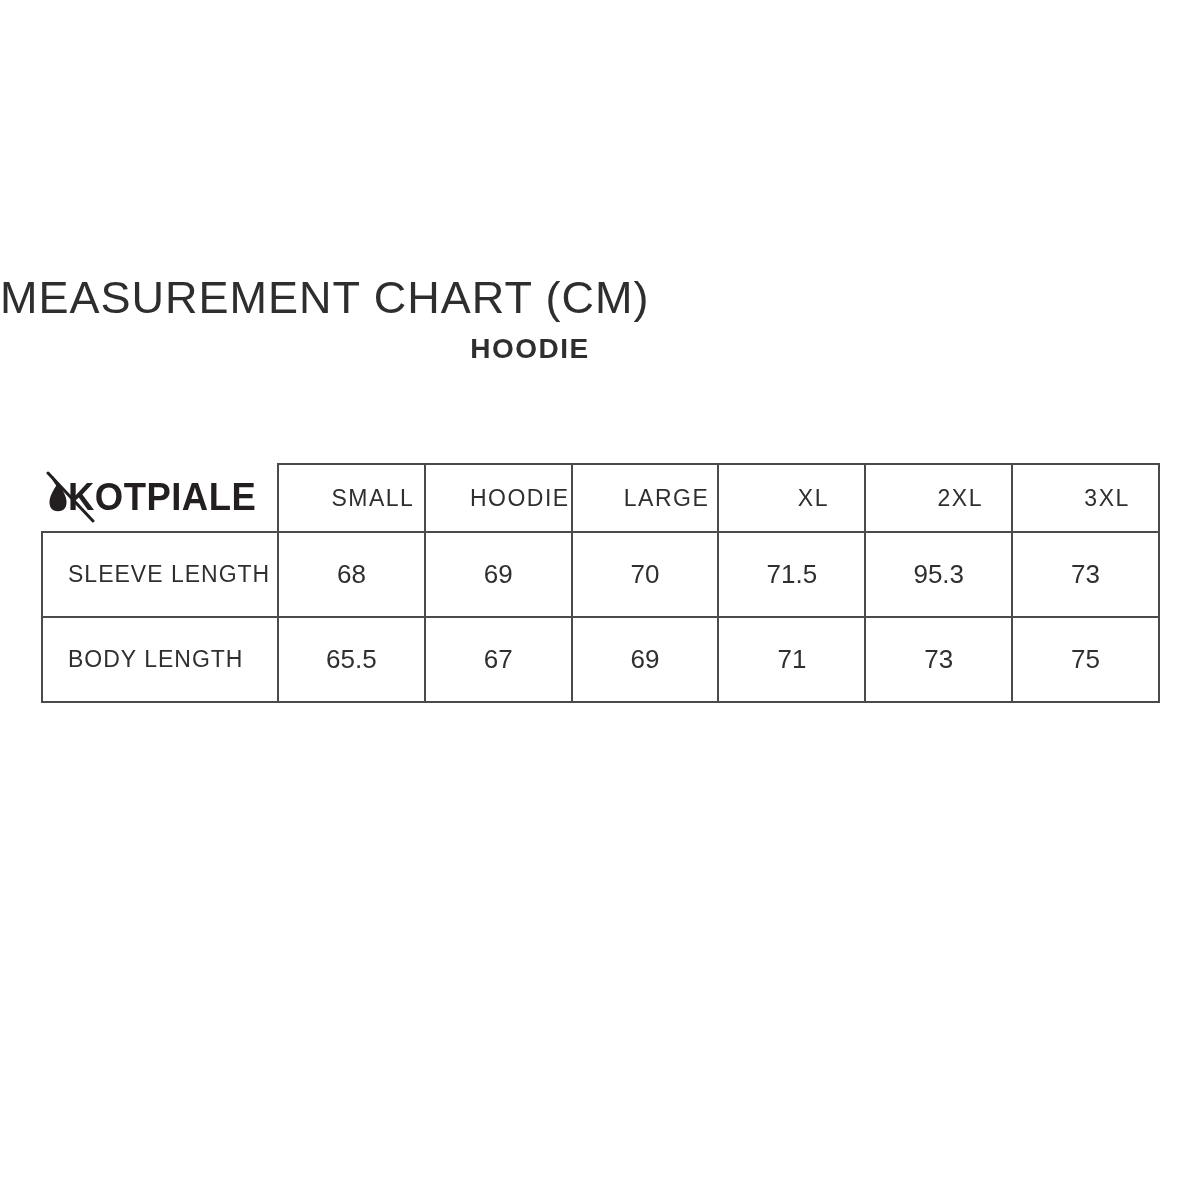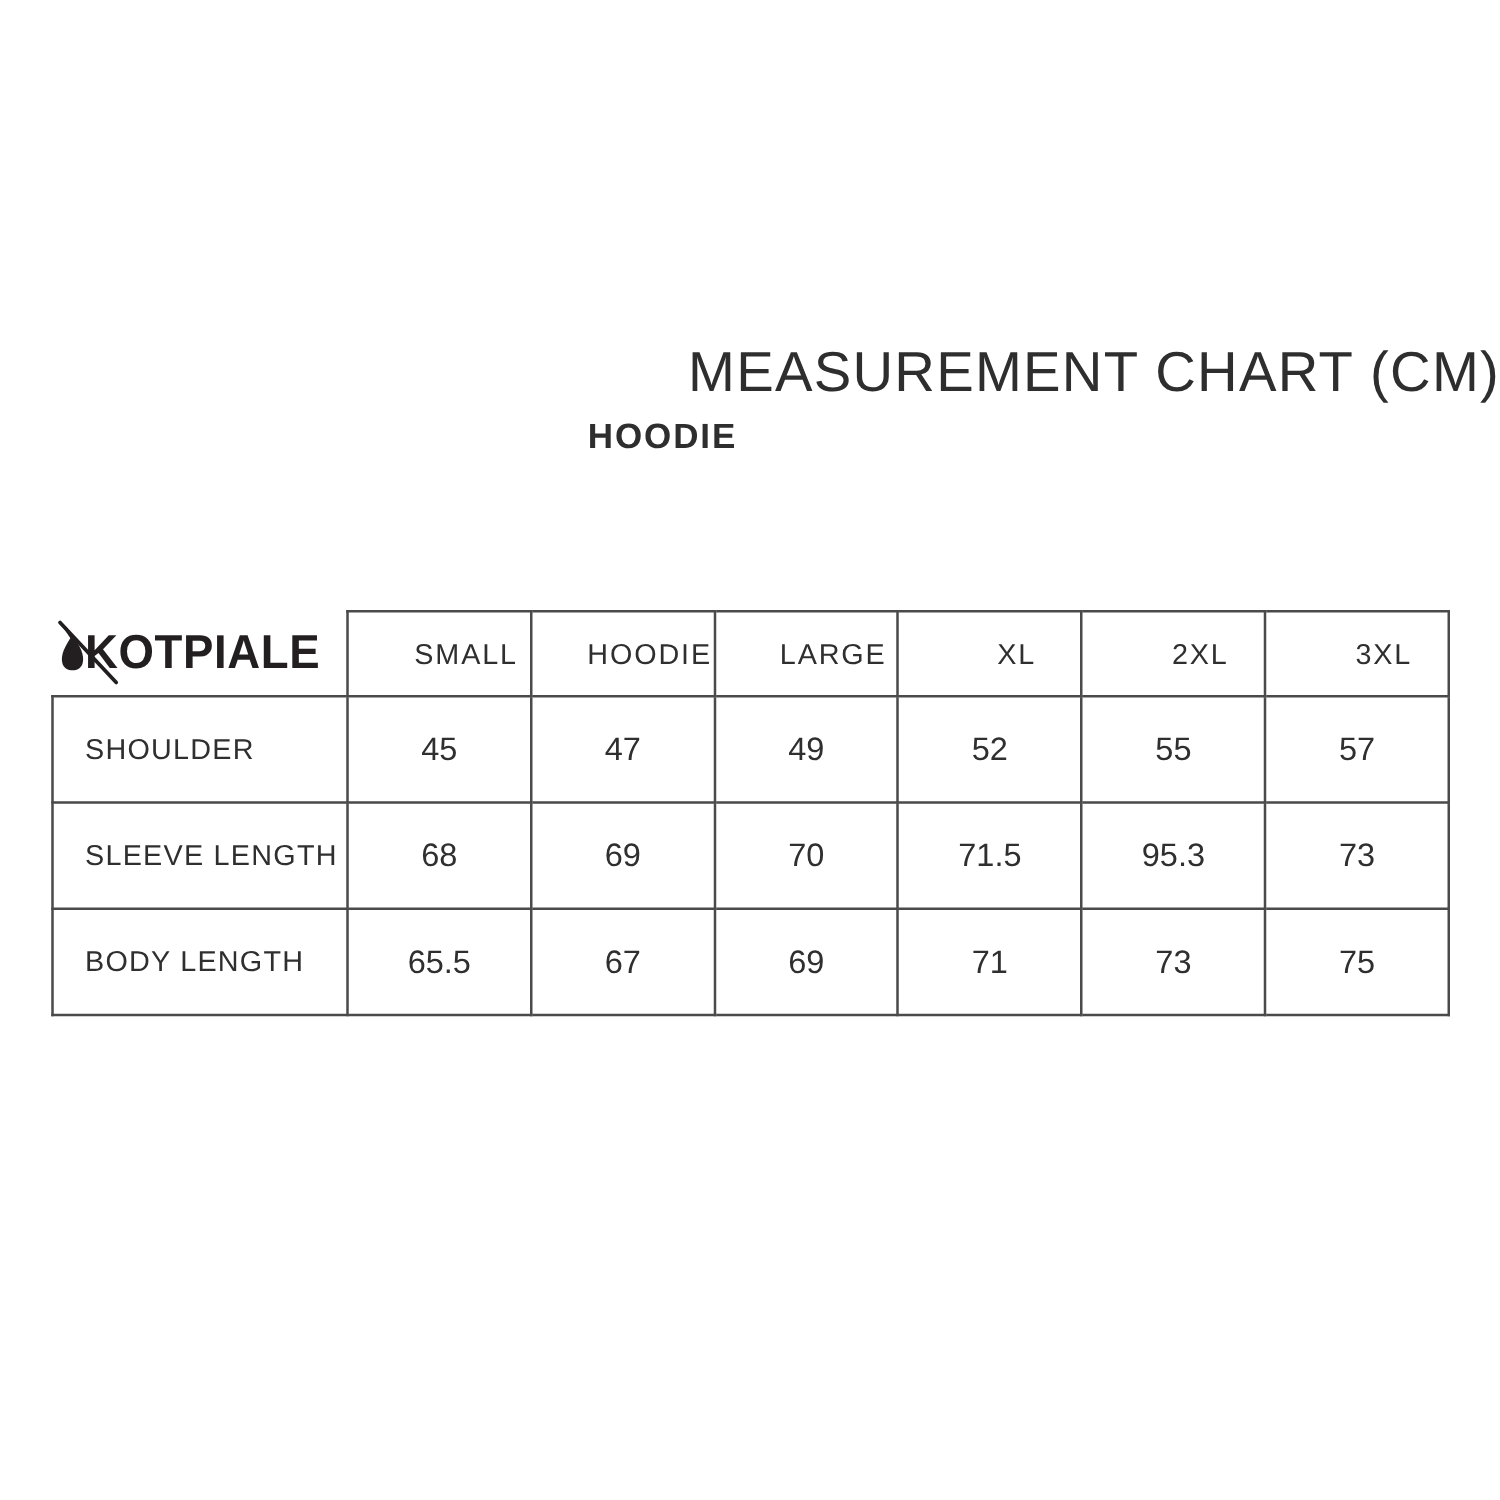--- a/index.html
+++ b/index.html
@@ -13,21 +13,21 @@
     position: relative;
     overflow: hidden;
     font-family: "Liberation Sans", sans-serif;
     color: #2f2f2f;
   }
   .page-title {
     position: absolute;
     top: 272px;
     left: 0;
     width: 1200px;
-    text-align: right;
+    text-align: left;
     font-size: 45px;
     font-weight: 300;
     letter-spacing: 1px;
     color: #2e2e2e;
   }
   .page-subtitle {
     position: absolute;
     top: 333px;
     left: 0;
     width: 1060px;
@@ -37,21 +37,20 @@
     letter-spacing: 1.5px;
     color: #2e2e2e;
   }
   table.size-table {
     position: absolute;
     left: 41px;
     top: 463px;
     width: 1119px;
     border-collapse: collapse;
     table-layout: fixed;
-    margin-top: 25px;
   }
   .size-table th,
   .size-table td {
     border: 2px solid #4a4a4a;
     text-align: center;
     vertical-align: middle;
     background: #ffffff;
     overflow: hidden;
   }
   .size-table thead tr { height: 67px; }
@@ -127,29 +126,20 @@
     <th>SMALL</th>
         <th>HOODIE</th>
         <th>LARGE</th>
         <th>XL</th>
         <th>2XL</th>
         <th>3XL</th>
       </tr>
   </thead>
   <tbody>
 
-  <tr>
-        <td class="row-label">SHOULDER</td>
-        <td class="measurement-cell">45</td>
-        <td class="measurement-cell">47</td>
-        <td class="measurement-cell">49</td>
-        <td class="measurement-cell">52</td>
-        <td class="measurement-cell">55</td>
-        <td class="measurement-cell">57</td>
-      </tr>
       <tr>
         <td class="row-label">SLEEVE LENGTH</td>
         <td class="measurement-cell">68</td>
         <td class="measurement-cell">69</td>
         <td class="measurement-cell">70</td>
         <td class="measurement-cell">71.5</td>
         <td class="measurement-cell">95.3</td>
         <td class="measurement-cell">73</td>
       </tr>
       <tr>

